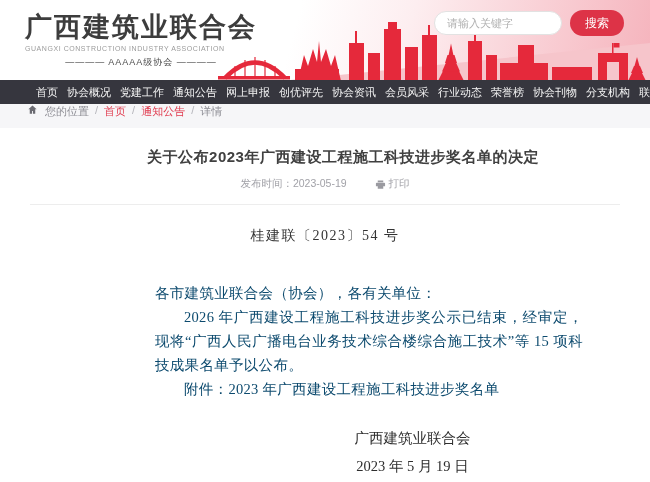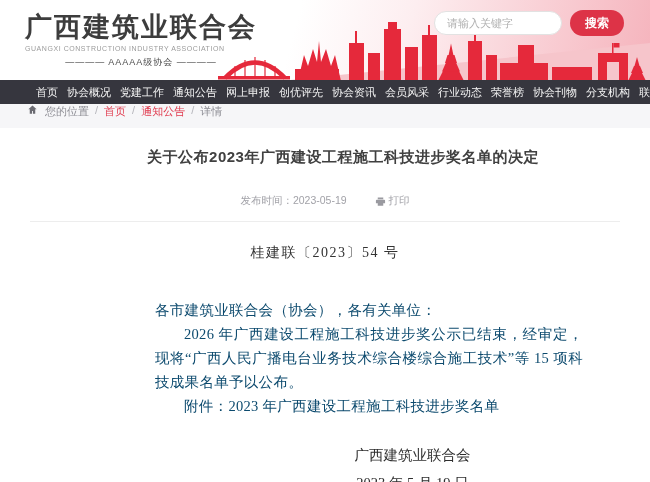--- a/index.html
+++ b/index.html
@@ -26,41 +26,40 @@
   .search-input {
     width:128px; height:24px; border:1px solid #e2e2e2; border-radius:13px;
     padding:0 12px; font-size:11px; background:#fff; color:#333; outline:none;
     font-family:"Liberation Sans","DejaVu Sans",sans-serif;
   }
   .search-input::placeholder { color:#b0b0b0; }
   .search-btn {
     height:26px; padding:0 15px; background:#dd3347; color:#fff; border:none;
     border-radius:14px; font-size:12px; cursor:pointer;
     font-family:"Liberation Sans","DejaVu Sans",sans-serif;
-    font-weight:bold;
   }
   
   .nav {
     height:24px; background:#36363e; display:flex; align-items:center;
     gap:9px; padding-left:36px; position:relative; z-index:3;
   }
   .nav-item { color:#f5f5f5; font-size:11px; cursor:pointer; white-space:nowrap; }
   
   .breadcrumb {
     height:24px; background:#f6f6f8; display:flex; align-items:flex-start;
     font-size:11px; color:#8d8d94; padding-left:27px; gap:6px;
   }
   .crumb-link { color:#e03a4e; cursor:pointer; }
   .crumb-sep { color:#b5b5bb; }
   .home-icon { display:inline-flex; margin-right:1px; }
   
   .article { background:#fff; padding-top:20px; }
   .article-title { text-align:center; font-size:15px; font-weight:bold; color:#404040; letter-spacing:0.5px;margin-left:36px; }
   .article-meta {
-    margin-top:27px; display:flex; justify-content:center; align-items:center;
+    margin-top:10px; display:flex; justify-content:center; align-items:center;
     gap:28px; font-size:10.5px; color:#a2a2a8;
   }
   .print-btn { display:inline-flex; align-items:center; gap:3px; cursor:pointer; color:#a2a2a8; }
   .divider { border-top:1px solid #ededed; margin:13px 30px 0; }
   .serif { font-family:"Liberation Serif","DejaVu Serif",serif; }
   .doc-number { text-align:center; font-size:14px; color:#333; margin-top:22px; letter-spacing:1.5px; }
   .doc-body {
     margin:36px 0 0 155px; width:428px; font-size:14.5px; color:#0c4a6e;
     line-height:24px; text-align:justify; letter-spacing:0.3px;
   }

